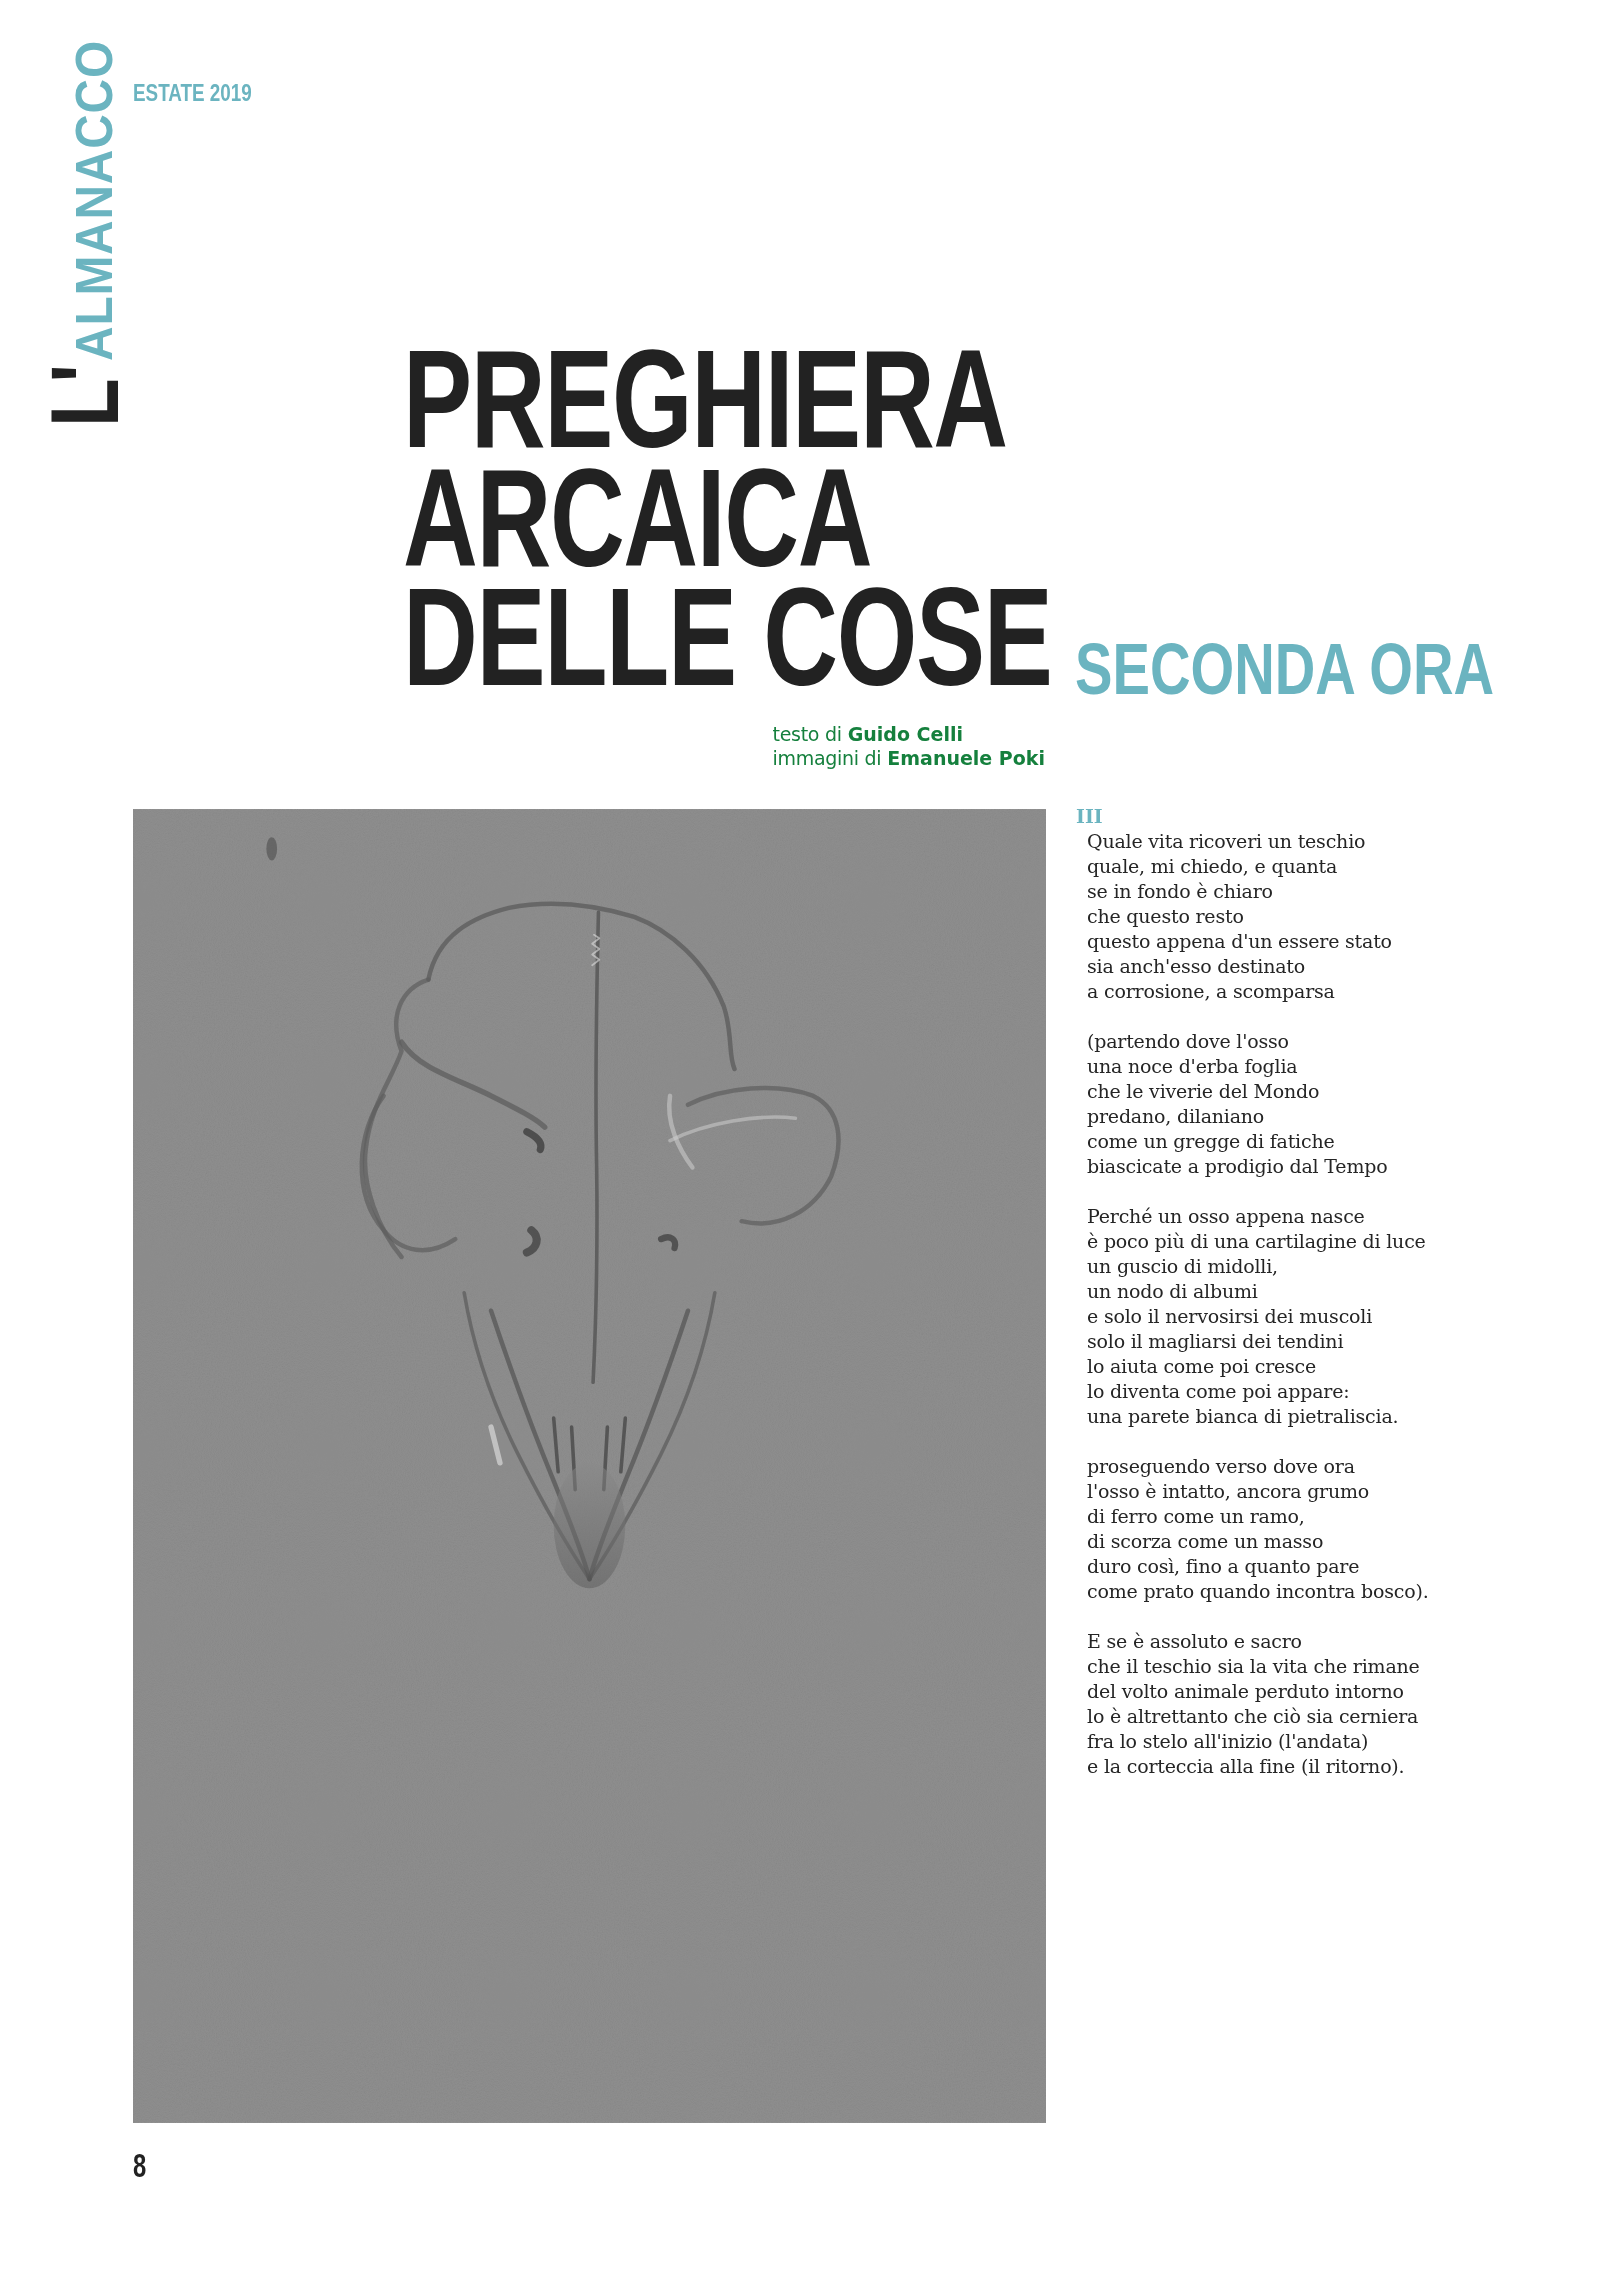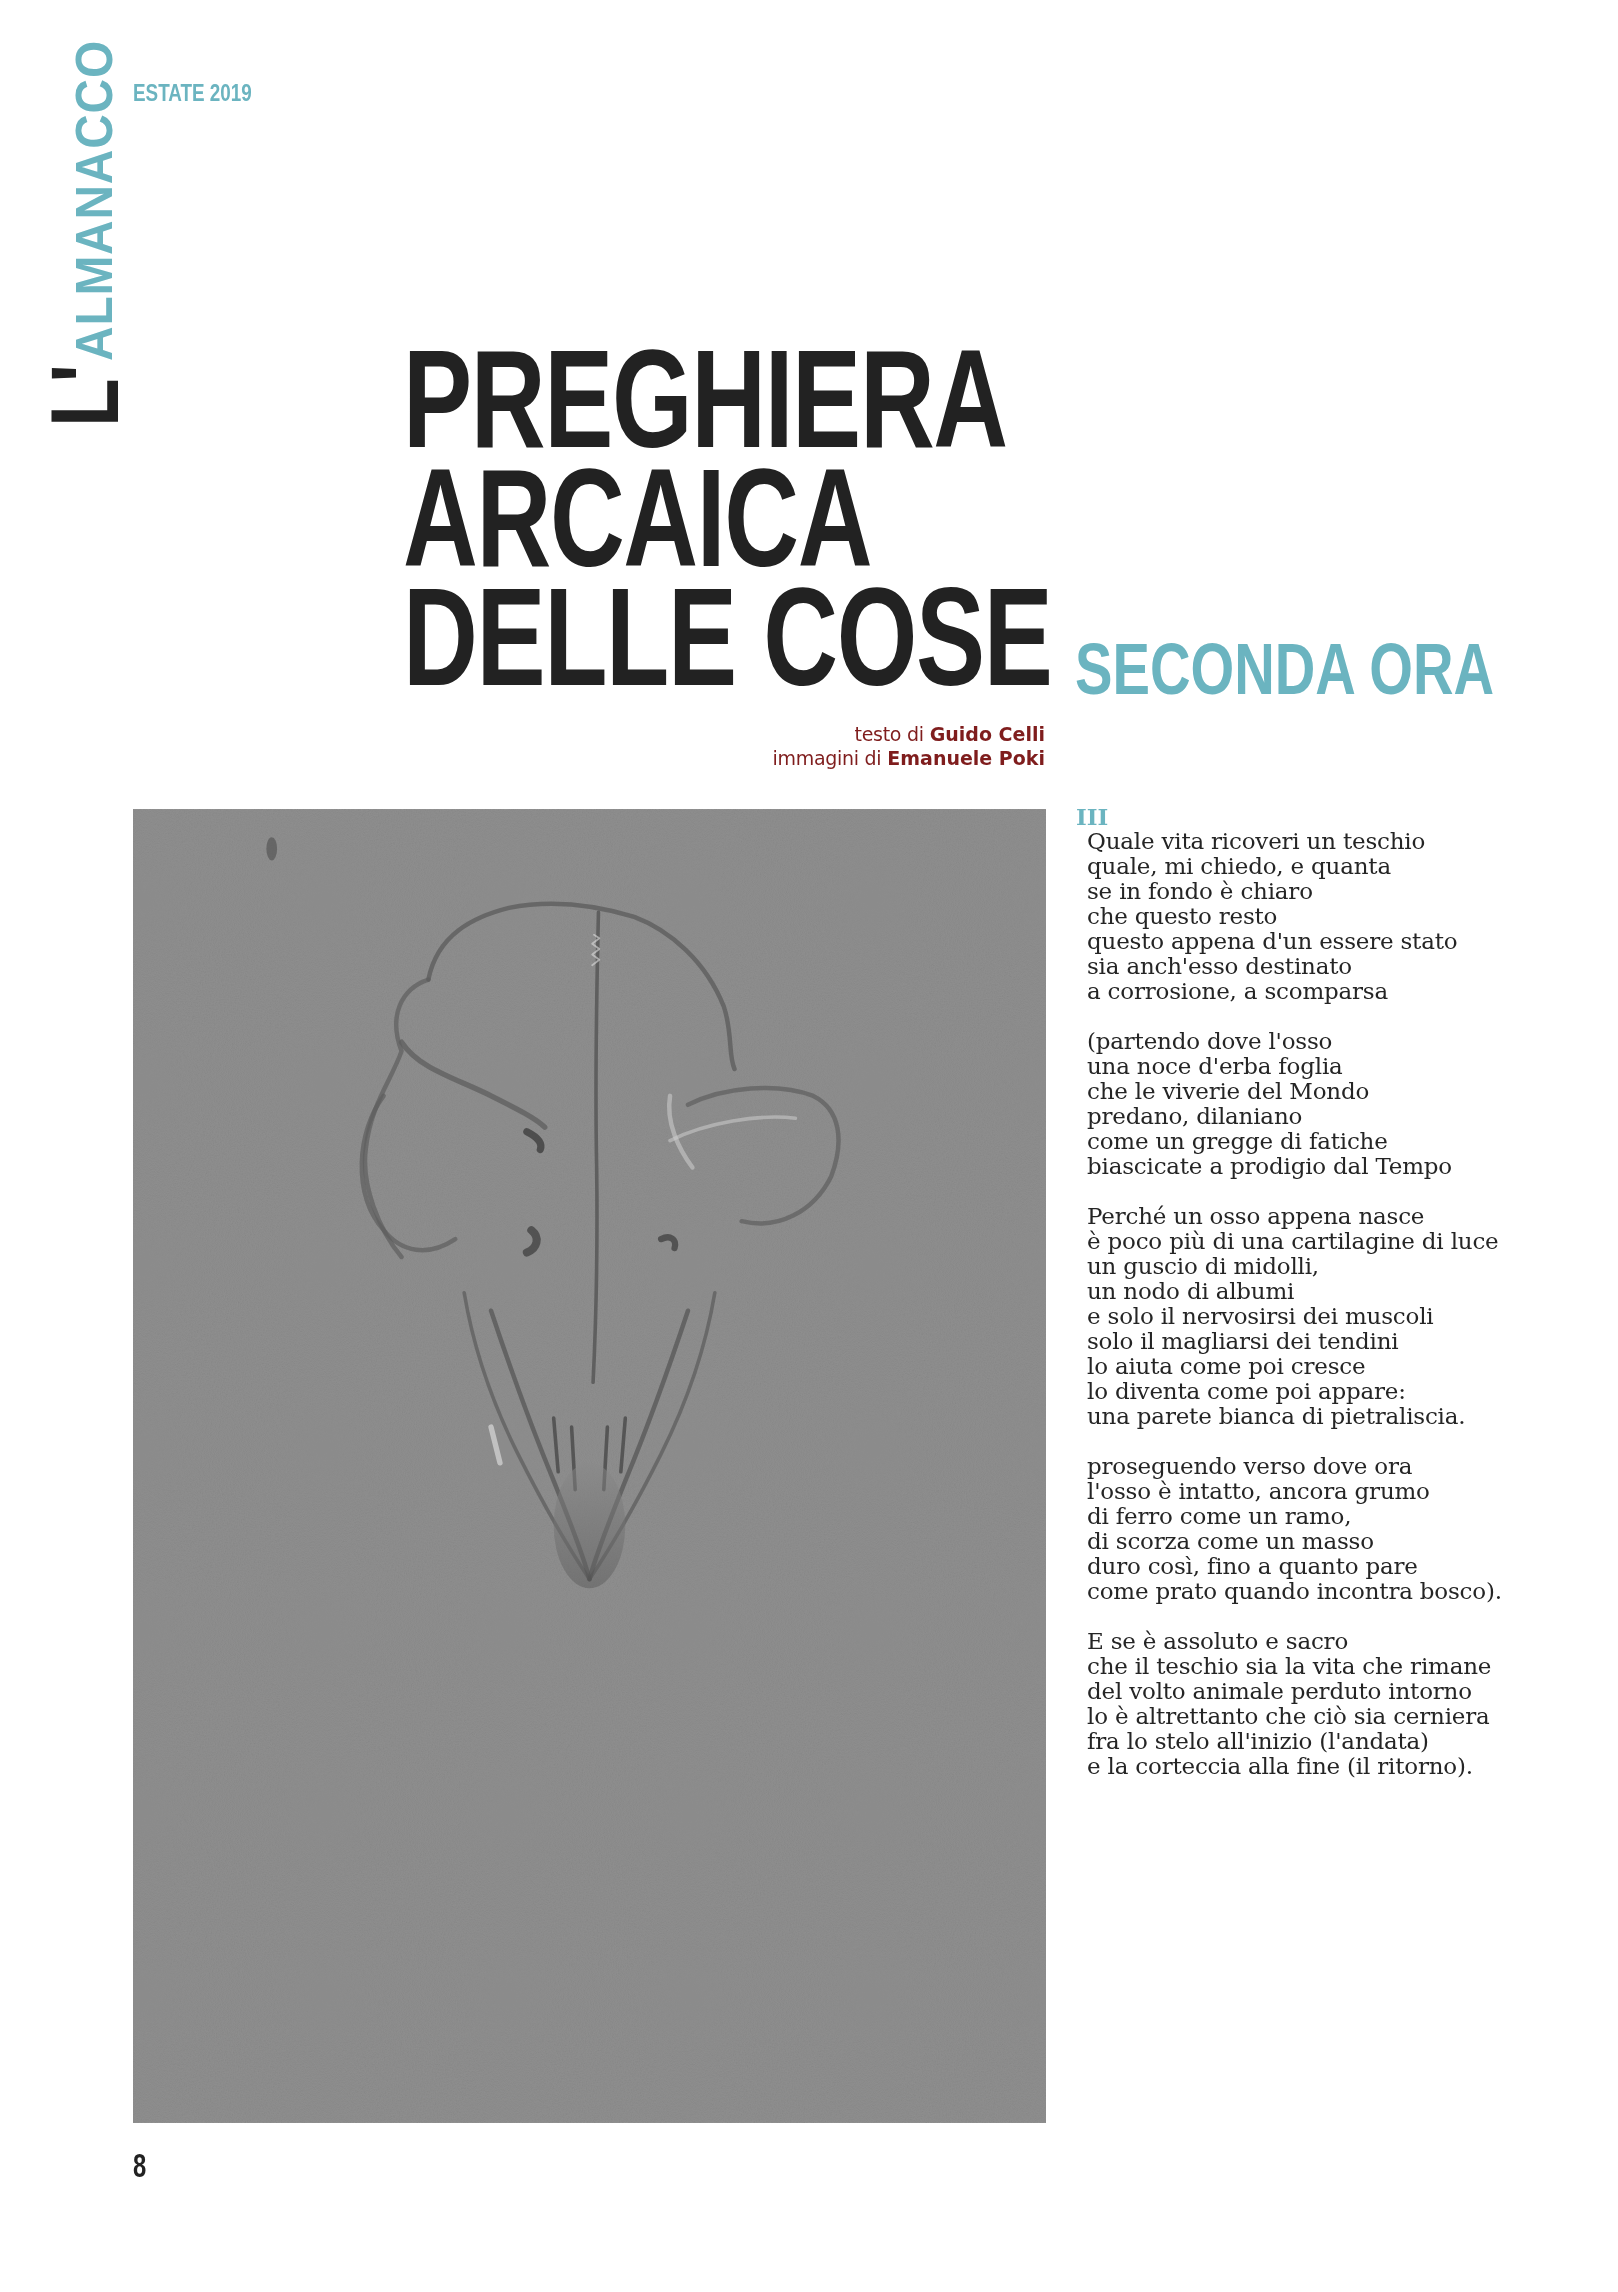--- a/index.html
+++ b/index.html
@@ -47,38 +47,38 @@
   }
 
   .subtitle {
     position: absolute; left: 1075px; top: 629px;
     font-family: "Liberation Sans", sans-serif; font-weight: 700;
     color: #6bb4c0; font-size: 72px; line-height: 81px; white-space: nowrap;
     transform: scaleX(0.78); transform-origin: left center;
   }
 
   .byline {
-    position: absolute; right: 573px; top: 722px; text-align: right;
+    position: absolute; right: 573px; top: 722px; text-align: left;
     font-family: "DejaVu Sans", sans-serif; font-size: 19px; line-height: 24px;
-    color: #7f1d1d;
+    color: #15803d;
   }
   .byline-row { display: block; white-space: nowrap; }
   .byline-row b { font-weight: 700; }
   .byline .lbl { font-weight: 400; letter-spacing: -0.3px; }
 
   .artwork {
     position: absolute; left: 133px; top: 809px; width: 913px; height: 1314px;
     background: #8e8e8e;
     overflow: hidden;
   }
   .artwork svg { display: block; }
 
   .poem {
     position: absolute; left: 1076px; top: 804px; width: 502px;
-    font-family: "DejaVu Serif", serif; font-size: 23px; line-height: 25px;
+    font-family: "DejaVu Serif", serif; font-size: 19px; line-height: 25px;
     color: #252525;
   }
   .poem-number { color: #6bb4c0; font-weight: 700; display: block; }
   .stanza { margin: 0 0 25px 11px; }
   .verse { display: block; white-space: nowrap; letter-spacing: -0.2px; }
 
   .page-number {
     position: absolute; left: 133px; top: 2146px;
     font-family: "Liberation Sans", sans-serif; font-weight: 700;
     font-size: 34px; color: #222222;

